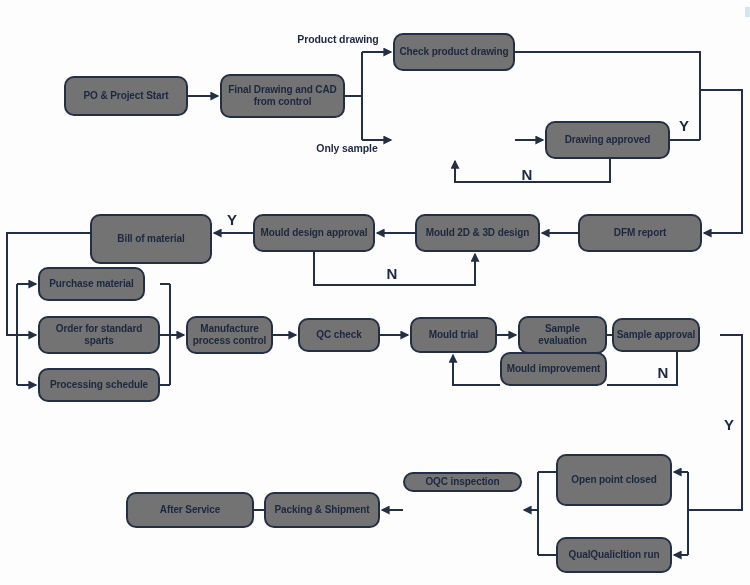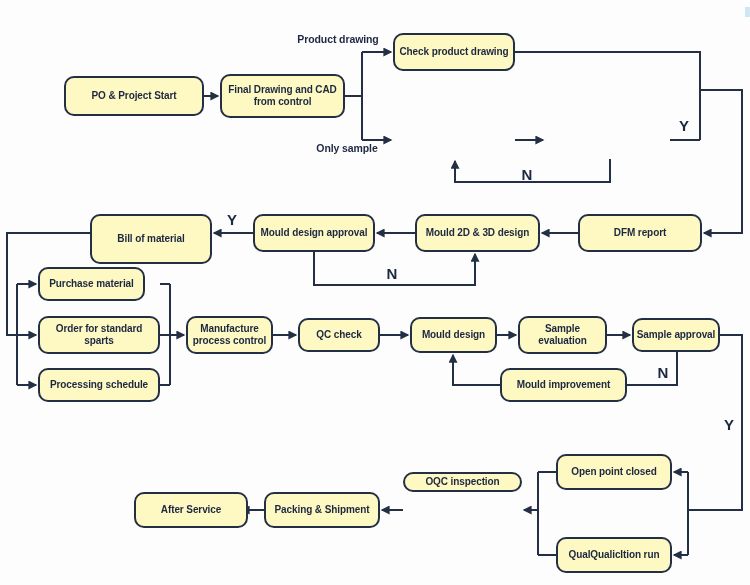--- a/index.html
+++ b/index.html
@@ -4,21 +4,21 @@
 <style>
   html,body{margin:0;padding:0;background:#ffffff;}
   #canvas{
     position:relative;width:750px;height:585px;background:#fdfdfd;overflow:hidden;
     font-family:"Liberation Sans", sans-serif;
   }
   #edges{position:absolute;left:0;top:0;}
   #edges path{stroke:#232f44;stroke-width:2;fill:none;}
   .node{
     position:absolute;box-sizing:border-box;
-    border:2px solid #232f44;border-radius:10px;background:#fef9c3;
+    border:2px solid #232f44;border-radius:10px;background:#737373;
     display:flex;align-items:center;justify-content:center;text-align:center;
     font-size:10px;font-weight:bold;letter-spacing:-0.1px;line-height:1.25;
     color:#1c2740;white-space:pre-line;padding:1px;
   }
   .edge-label{
     position:absolute;font-size:15px;font-weight:bold;color:#1c2740;
     text-align:center;line-height:18px;
   }
   .annot{
     position:absolute;font-size:10.5px;font-weight:bold;letter-spacing:-0.1px;
@@ -65,45 +65,46 @@
     <path marker-end="url(#arr)" d="M497,335 L516,335"></path>
     <path marker-end="url(#arr)" d="M607,335 L630,335"></path>
     <path marker-end="url(#arr)" d="M500,385 L453,385 L453,355"></path>
     <path marker-end="url(#arr)" d="M688,472 L674,472"></path>
     <path marker-end="url(#arr)" d="M688,555 L674,555"></path>
     <path marker-end="url(#arr)" d="M538,510 L524,510"></path>
     <path marker-end="url(#arr)" d="M403,510 L382,510"></path>
     <path marker-end="url(#arr)" d="M264,510 L242,510"></path>
   </svg>
 
-  <div class="node" style="left:64px;top:76px;width:140px;height:40px">PO &amp; Project Start</div>
+  <div class="node" style="left:64px;top:76px;width:124px;height:40px">PO &amp; Project Start</div>
   <div class="node" style="left:220px;top:74px;width:125px;height:44px">Final Drawing and CAD
 from control</div>
   <div class="node" style="left:393px;top:33px;width:122px;height:38px">Check product drawing</div>
+  <div class="node" style="left:545px;top:121px;width:125px;height:38px">Drawing approved</div>
   <div class="node" style="left:90px;top:214px;width:122px;height:50px">Bill of material</div>
   <div class="node" style="left:253px;top:214px;width:122px;height:38px">Mould design approval</div>
   <div class="node" style="left:415px;top:214px;width:125px;height:38px">Mould 2D &amp; 3D design</div>
   <div class="node" style="left:578px;top:214px;width:124px;height:38px">DFM report</div>
   <div class="node" style="left:38px;top:267px;width:107px;height:34px">Purchase material</div>
   <div class="node" style="left:38px;top:316px;width:122px;height:38px">Order for standard
 sparts</div>
   <div class="node" style="left:38px;top:368px;width:122px;height:34px">Processing schedule</div>
   <div class="node" style="left:186px;top:316px;width:87px;height:38px">Manufacture
 process control</div>
   <div class="node" style="left:298px;top:318px;width:82px;height:34px">QC check</div>
-  <div class="node" style="left:410px;top:317px;width:87px;height:36px">Mould design</div>
+  <div class="node" style="left:410px;top:317px;width:87px;height:36px">Mould trial</div>
   <div class="node" style="left:518px;top:316px;width:89px;height:38px">Sample
 evaluation</div>
-  <div class="node" style="left:632px;top:318px;width:88px;height:34px">Sample approval</div>
-  <div class="node" style="left:500px;top:368px;width:127px;height:34px">Mould improvement</div>
-  <div class="node" style="left:556px;top:454px;width:116px;height:36px">Open point closed</div>
+  <div class="node" style="left:612px;top:318px;width:88px;height:34px">Sample approval</div>
+  <div class="node" style="left:500px;top:352px;width:107px;height:34px">Mould improvement</div>
+  <div class="node" style="left:556px;top:454px;width:116px;height:52px">Open point closed</div>
   <div class="node" style="left:556px;top:537px;width:116px;height:36px">QualQualicItion run</div>
   <div class="node" style="left:403px;top:472px;width:119px;height:20px">OQC inspection</div>
   <div class="node" style="left:264px;top:492px;width:116px;height:36px">Packing &amp; Shipment</div>
-  <div class="node" style="left:134px;top:492px;width:114px;height:36px">After Service</div>
+  <div class="node" style="left:126px;top:492px;width:128px;height:36px">After Service</div>
 
   <div class="annot" style="left:294px;top:33px;width:88px">Product drawing</div>
   <div class="annot" style="left:303px;top:142px;width:88px">Only sample</div>
 
   <div class="edge-label" style="left:674px;top:117px;width:20px">Y</div>
   <div class="edge-label" style="left:517px;top:166px;width:20px">N</div>
   <div class="edge-label" style="left:222px;top:211px;width:20px">Y</div>
   <div class="edge-label" style="left:382px;top:265px;width:20px">N</div>
   <div class="edge-label" style="left:653px;top:364px;width:20px">N</div>
   <div class="edge-label" style="left:719px;top:416px;width:20px">Y</div>

